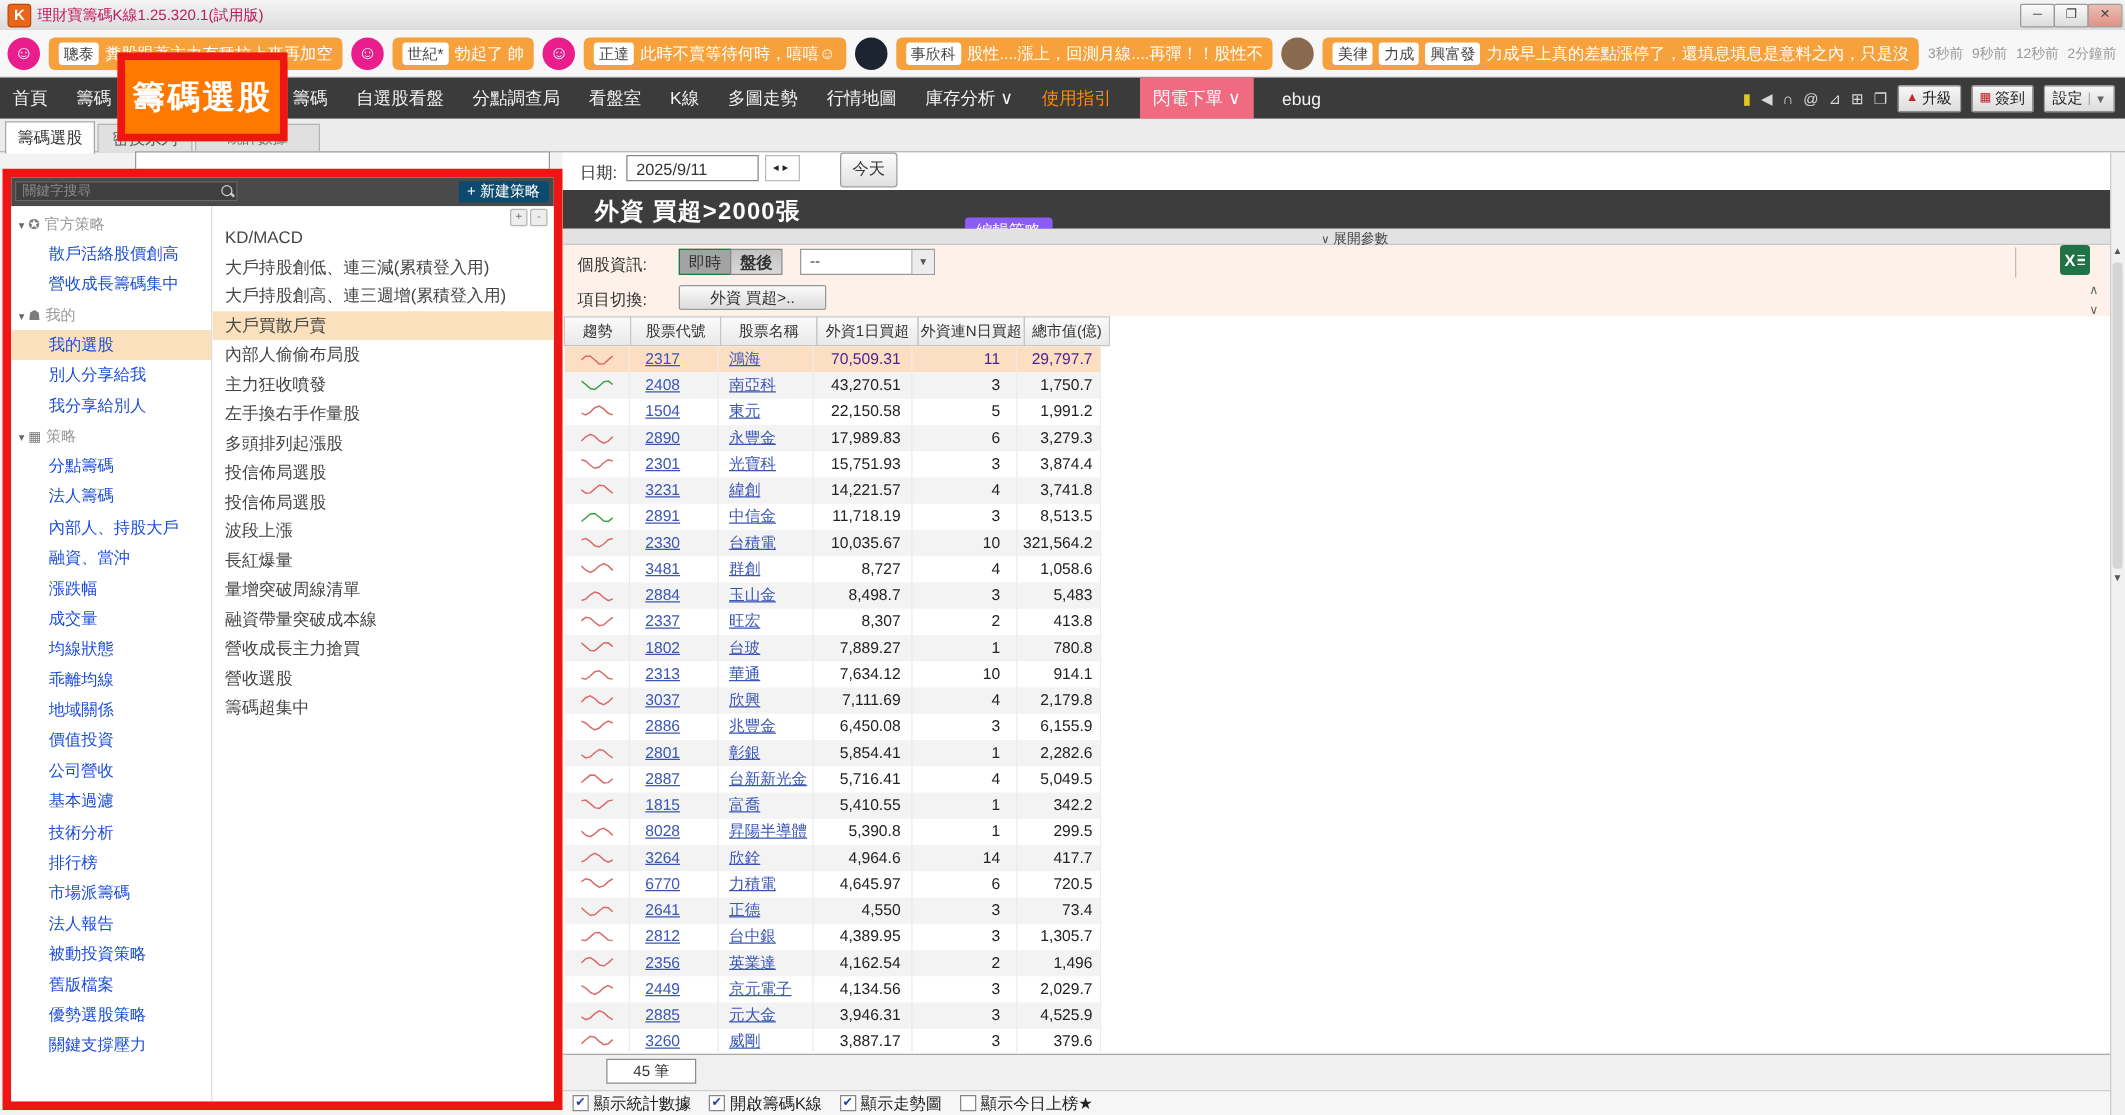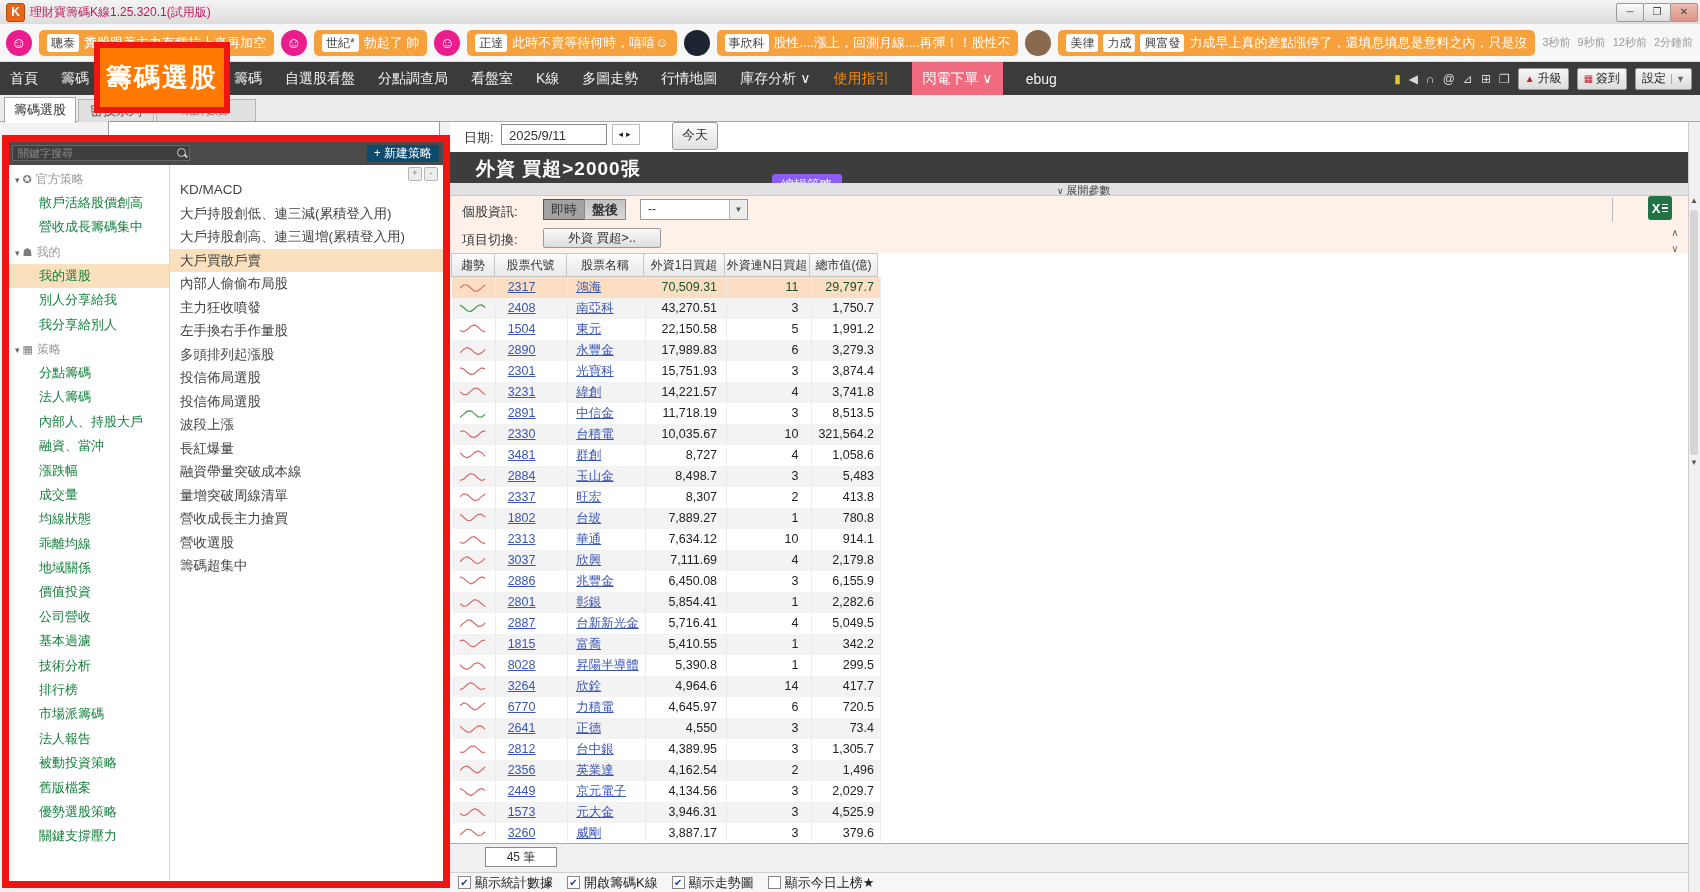--- a/index.html
+++ b/index.html
@@ -54,21 +54,21 @@
   
   #panel-head{position:absolute;left:0;top:0;width:434px;height:23px;background:#4a4a4a;}
   #panel-search{position:absolute;left:3px;top:3px;width:178px;height:16px;background:#3f3f3f;border:1px solid #666;color:#8a8a8a;font-size:11px;line-height:15px;padding-left:5px;box-sizing:border-box;}
   #mag{position:absolute;left:168px;top:6px;width:7px;height:7px;border:1.5px solid #cfcfcf;border-radius:50%;}
   #mag::after{content:"";position:absolute;left:6px;top:6px;width:4px;height:1.5px;background:#cfcfcf;transform:rotate(45deg);}
   #new-strategy{position:absolute;right:4px;top:3px;height:17px;background:#0c4a6e;color:#fff;font-size:12px;line-height:17px;padding:0 7px;border-radius:2px;}
   #tree{position:absolute;left:0;top:23px;width:160px;bottom:0;border-right:1px solid #d6d6d6;overflow:hidden;background:#fff;padding-top:2px;}
   .tree-group{height:24px;line-height:24px;color:#999;font-size:12px;padding-left:6px;white-space:nowrap;}
   .tree-group .tg-arrow{color:#666;font-size:9px;margin-right:3px;}
   .tree-group .tg-icon{color:#7c7c7c;font-size:11px;margin-right:4px;}
-  .tree-item{height:24.4px;line-height:24.4px;padding-left:30px;color:#15803d;font-size:13px;white-space:nowrap;cursor:pointer;}
+  .tree-item{height:24.4px;line-height:24.4px;padding-left:30px;color:#1d4ed8;font-size:13px;white-space:nowrap;cursor:pointer;}
   .tree-item.sel{background:#fbe0bd;}
   #slist{position:absolute;left:161px;top:23px;right:0;bottom:0;background:#fff;overflow:hidden;padding-top:13px;}
   .slist-item{height:23.5px;line-height:23.5px;padding-left:10px;color:#444;font-size:13.5px;white-space:nowrap;cursor:pointer;}
   .slist-item.sel{background:#fbe0bd;}
   #fontbtns{position:absolute;right:5px;top:2px;display:flex;gap:2px;}
   .fbtn{width:12px;height:12px;background:#ededed;border:1px solid #b5b5b5;color:#777;font-size:9px;line-height:11px;text-align:center;border-radius:2px;}
 
   
   #main-bg{left:450px;top:122px;width:1238px;height:770px;background:#fff;}
   #date-label{left:464px;top:129px;font-size:13px;}
@@ -98,28 +98,28 @@
   .chev{left:1666px;width:18px;height:15px;text-align:center;color:#666;font-size:10px;line-height:15px;}
 
   
   #thead{left:452px;top:253px;display:flex;height:24px;}
   .hcell{background:linear-gradient(#fbfbfb,#e9e9e9);border:1px solid #c6c6c6;margin-left:-1px;box-sizing:border-box;font-size:12px;color:#333;text-align:center;line-height:22px;}
   #rows{left:452px;top:277px;width:429px;height:565px;overflow:hidden;}
   .trow{display:flex;height:21px;cursor:pointer;}
   .trow.alt{background:#f3f3f3;}
   .trow.sel{background:#fcdfc2;}
   .tcell{box-sizing:border-box;font-size:12.5px;color:#222;line-height:21px;border-right:1px solid #ebebeb;overflow:hidden;}
-  .c0{width:44px;text-align:center;}
+  .c0{width:54px;text-align:center;}
   .c1{width:73px;padding-left:12px;}
   .c2{width:78px;padding-left:8px;}
   .c3{width:82px;text-align:right;padding-right:9px;}
   .c4{width:86px;text-align:right;padding-right:13px;}
   .c5{width:69px;text-align:right;padding-right:6px;}
   .lnk{color:#3a56b4;text-decoration:underline;}
-  .trow.sel .numblue{color:#14532d;}
+  .trow.sel .numblue{color:#4c1d95;}
   .c0 svg{vertical-align:middle;}
 
   
   #count-bar{left:450px;top:843px;width:1250px;height:29px;background:#f0f0f0;border-top:1px solid #aaa;box-sizing:border-box;}
   #count-box{left:485px;top:847px;width:72px;height:20px;background:#fff;border:1px solid #8a8a8a;box-sizing:border-box;text-align:center;line-height:18px;font-size:12px;}
   #check-bar{left:450px;top:872px;width:1250px;height:20px;background:#f6f6f6;border-top:1px solid #cfcfcf;box-sizing:border-box;display:flex;align-items:center;padding-left:8px;column-gap:14px;}
   .chk{display:flex;align-items:center;gap:4px;font-size:13px;color:#222;white-space:nowrap;}
   .chk .box{width:13px;height:13px;background:#fff;border:1px solid #888;box-sizing:border-box;text-align:center;line-height:11px;font-size:10px;color:#1a3fae;}
 
   
@@ -514,21 +514,21 @@
         <div class="tcell c1"><span class="lnk">2449</span></div>
         <div class="tcell c2"><span class="lnk">京元電子</span></div>
         <div class="tcell c3 numblue">4,134.56</div>
         <div class="tcell c4 numblue">3</div>
         <div class="tcell c5 numblue">2,029.7</div>
       </div>
       <div class="trow alt">
         <div class="tcell c0"><svg width="26" height="13">
             <polyline points="0.0,7.5 3.6,9.7 7.2,8.4 10.8,4.9 14.4,2.7 18.0,4.1 21.6,7.5 25.2,9.7" fill="none" stroke="#d96a6a" stroke-width="1.2"></polyline>
           </svg></div>
-        <div class="tcell c1"><span class="lnk">1573</span></div>
+        <div class="tcell c1"><span class="lnk">2885</span></div>
         <div class="tcell c2"><span class="lnk">元大金</span></div>
         <div class="tcell c3 numblue">3,946.31</div>
         <div class="tcell c4 numblue">3</div>
         <div class="tcell c5 numblue">4,525.9</div>
       </div>
       <div class="trow">
         <div class="tcell c0"><svg width="26" height="13">
             <polyline points="0.0,8.1 3.6,4.8 7.2,2.1 10.8,2.8 14.4,6.1 18.0,8.7 21.6,8.0 25.2,4.7" fill="none" stroke="#d96a6a" stroke-width="1.2"></polyline>
           </svg></div>
         <div class="tcell c1"><span class="lnk">3260</span></div>
@@ -610,22 +610,22 @@
         <div class="slist-item">大戶持股創高、連三週增(累積登入用)</div>
         <div class="slist-item sel">大戶買散戶賣</div>
         <div class="slist-item">內部人偷偷布局股</div>
         <div class="slist-item">主力狂收噴發</div>
         <div class="slist-item">左手換右手作量股</div>
         <div class="slist-item">多頭排列起漲股</div>
         <div class="slist-item">投信佈局選股</div>
         <div class="slist-item">投信佈局選股</div>
         <div class="slist-item">波段上漲</div>
         <div class="slist-item">長紅爆量</div>
+        <div class="slist-item">量增突破周線清單</div>
         <div class="slist-item">融資帶量突破成本線</div>
-        <div class="slist-item">量增突破周線清單</div>
         <div class="slist-item">營收成長主力搶買</div>
         <div class="slist-item">營收選股</div>
         <div class="slist-item">籌碼超集中</div>
       </div>
   </div>
   <div class="abs" id="anno-chip">籌碼選股</div>
 
 </div>
 
 </body></html>

